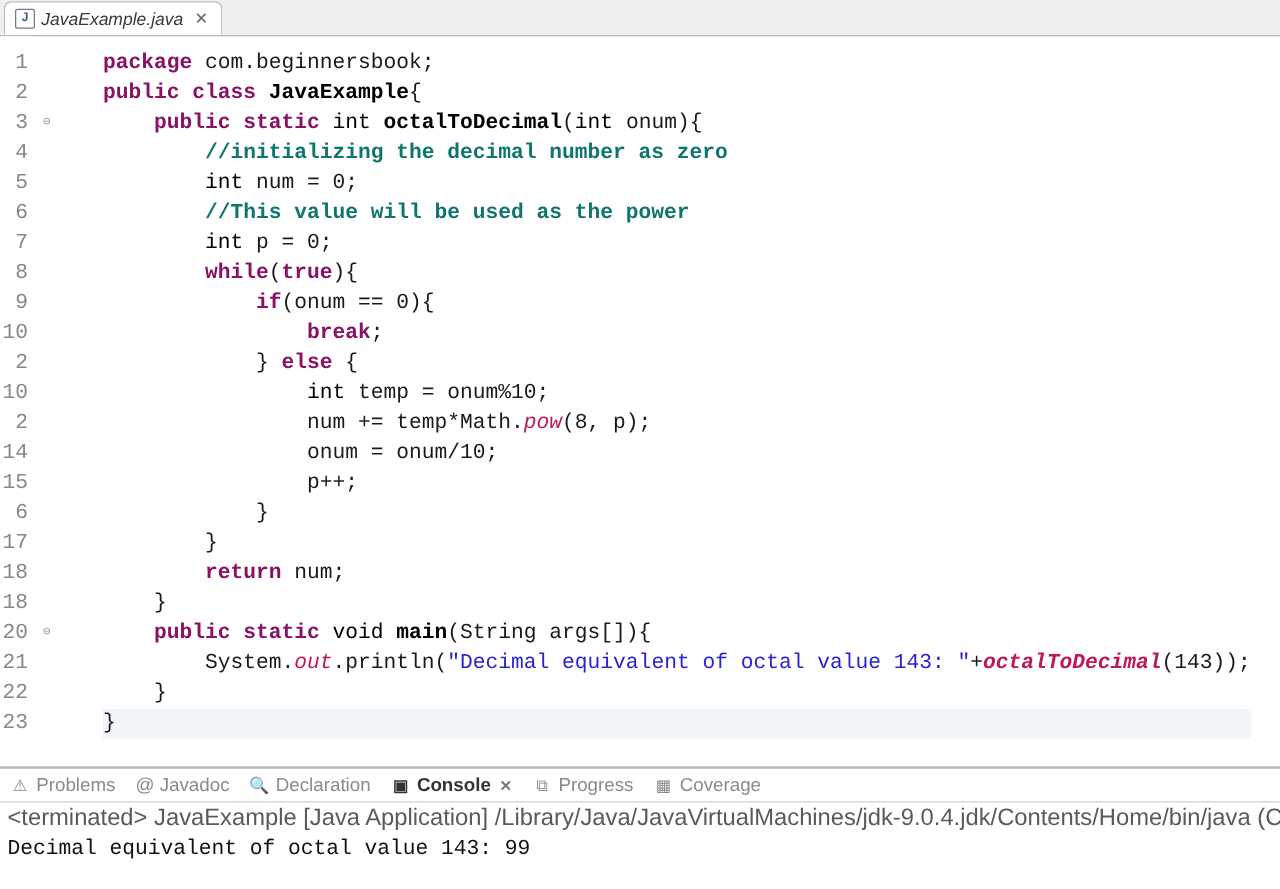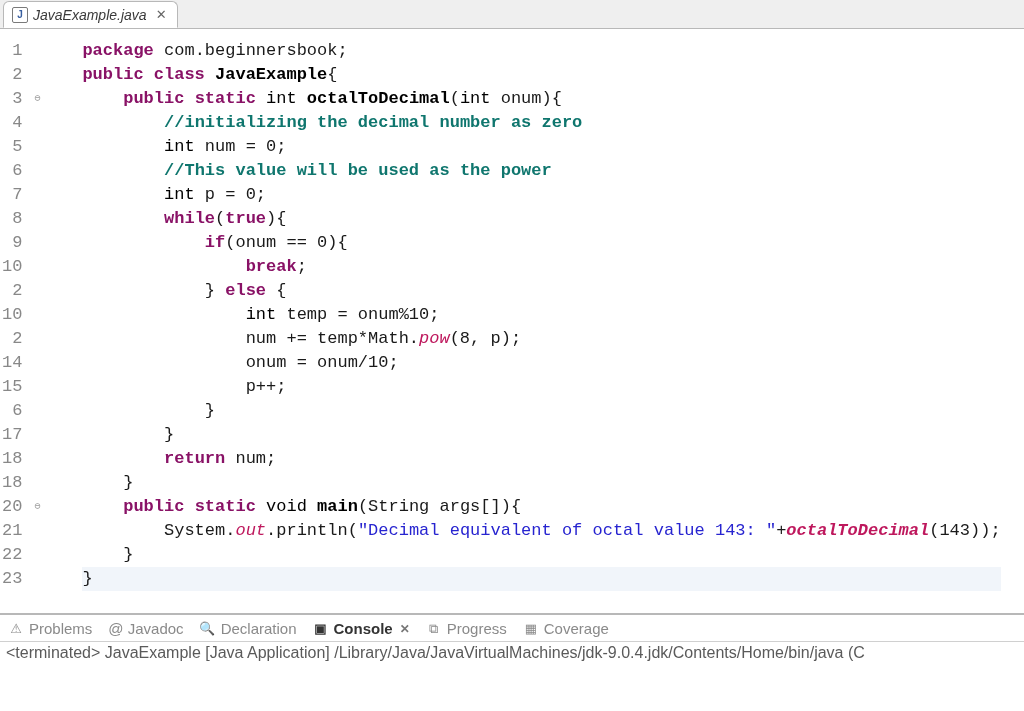--- a/index.html
+++ b/index.html
@@ -90,21 +90,21 @@
     color: #8a8a8a;
     font-size: 15px;
   }
   .view-tab { display:flex; align-items:center; gap:5px; cursor:pointer; }
   .view-tab.active { color: #333; font-weight: bold; }
   .view-tab .vicon { width:16px; height:16px; display:inline-flex; align-items:center; justify-content:center; font-size:13px; }
   .tab-close-small { color:#777; font-size:12px; margin-left:2px; }
   .console-header {
     padding: 2px 6px;
     color: #5a5a5a;
-    font-size: 16px;
+    font-size: 19px;
     white-space: nowrap;
     overflow: hidden;
   }
   .console-output {
     padding: 2px 6px;
     font-family: Menlo, Consolas, "Courier New", monospace;
     font-size: 17px;
     color: #111;
   }
 </style>
@@ -194,13 +194,14 @@
     <div class="view-tab">
       <span class="vicon">⧉</span>
       <span>Progress</span>
     </div>
     <div class="view-tab">
       <span class="vicon">▦</span>
       <span>Coverage</span>
     </div>
   </div>
   <div class="console-header">&lt;terminated&gt; JavaExample [Java Application] /Library/Java/JavaVirtualMachines/jdk-9.0.4.jdk/Contents/Home/bin/java (C</div>
+  <div class="console-output">Decimal equivalent of octal value 143: 99</div>
 </div>
 
 </body></html>

